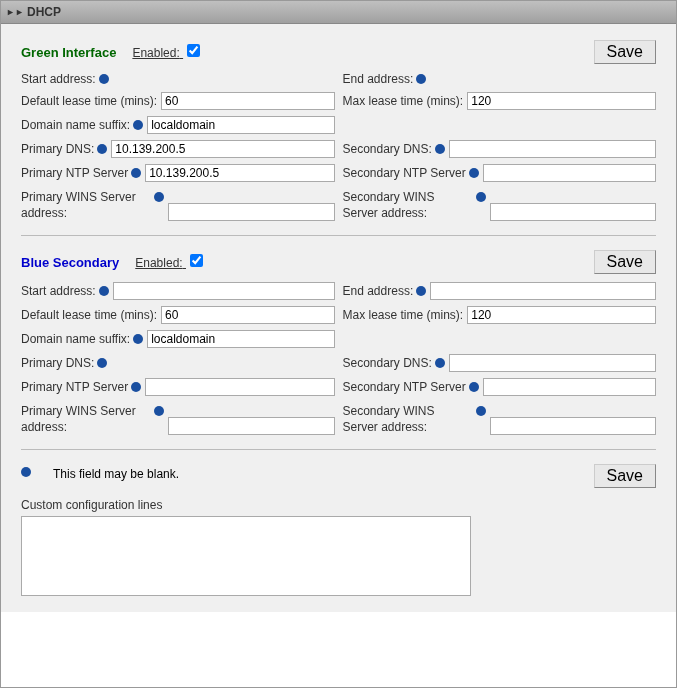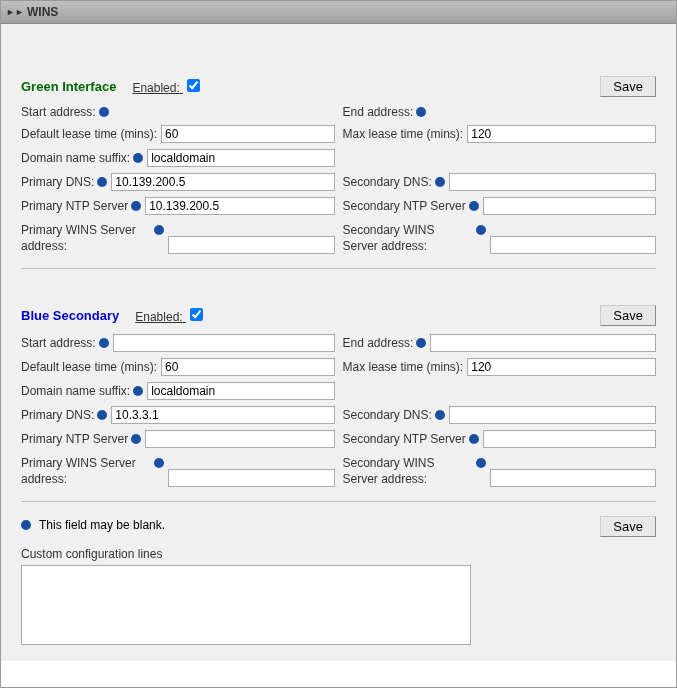--- a/index.html
+++ b/index.html
@@ -46,21 +46,20 @@
       display: inline-block;
     }
     .section-title.blue {
       color: #0000cc;
     }
     .section-header {
       display: flex;
       align-items: center;
       justify-content: space-between;
       margin-bottom: 8px;
-      margin-top: 36px;
     }
     .section-header-left {
       display: flex;
       align-items: center;
       gap: 16px;
     }
     .enabled-label {
       color: #333;
       font-size: 12px;
       text-decoration: underline;
@@ -68,21 +67,21 @@
     .checkbox-enabled {
       margin-left: 4px;
     }
     .save-btn {
       padding: 2px 12px;
       background: #e8e8e8;
       border: 1px solid #888;
       border-top-color: #ccc;
       border-left-color: #ccc;
       cursor: pointer;
-      font-size: 13px;
+      font-size: 16px;
     }
     .form-grid {
       display: grid;
       grid-template-columns: 1fr 1fr;
       gap: 6px 8px;
       margin-bottom: 12px;
     }
     .form-row {
       display: flex;
       align-items: center;
@@ -114,22 +113,22 @@
     .divider {
       border: none;
       border-top: 1px solid #bbb;
       margin: 14px 0;
     }
     .bottom-section {
       margin-top: 10px;
     }
     .blank-note {
       display: flex;
-      align-items: center;
-      gap: 8px;
+      align-items: flex-start;
+      gap: 22px;
       margin-bottom: 4px;
     }
     .custom-config-label {
       font-size: 12px;
       color: #333;
       margin-bottom: 4px;
     }
     .custom-config-textarea {
       width: 450px;
       height: 80px;
@@ -148,21 +147,21 @@
       gap: 3px;
       flex-shrink: 0;
     }
   </style>
 </head>
 <body>
 
 <div class="window">
   <div class="title-bar">
     <span class="title-bar-icon" style="font-size:9px; color:#333; background:none;">►►</span>
-    <span class="title-bar-text">WINS</span>
+    <span class="title-bar-text">DHCP</span>
   </div>
 
   <div class="content">
 
     <div class="section-block">
       <div class="section-header">
         <div class="section-header-left">
           <span class="section-title">Green Interface</span>
           <span class="enabled-label">
             <span>Enabled:</span>
@@ -307,21 +306,20 @@
           </span>
           <input type="text" class="form-input" value="localdomain" style="">
         </div>
         <div></div>
 
         <div class="form-row">
           <span class="label-col">
             <span class="form-label">Primary DNS:</span>
             <span class="dot-icon"></span>
           </span>
-          <input type="text" class="form-input" value="10.3.3.1" style="">
         </div>
         <div class="form-row">
           <span class="label-col">
             <span class="form-label">Secondary DNS:</span>
             <span class="dot-icon"></span>
           </span>
           <input type="text" class="form-input" value="" style="">
         </div>
 
         <div class="form-row">

